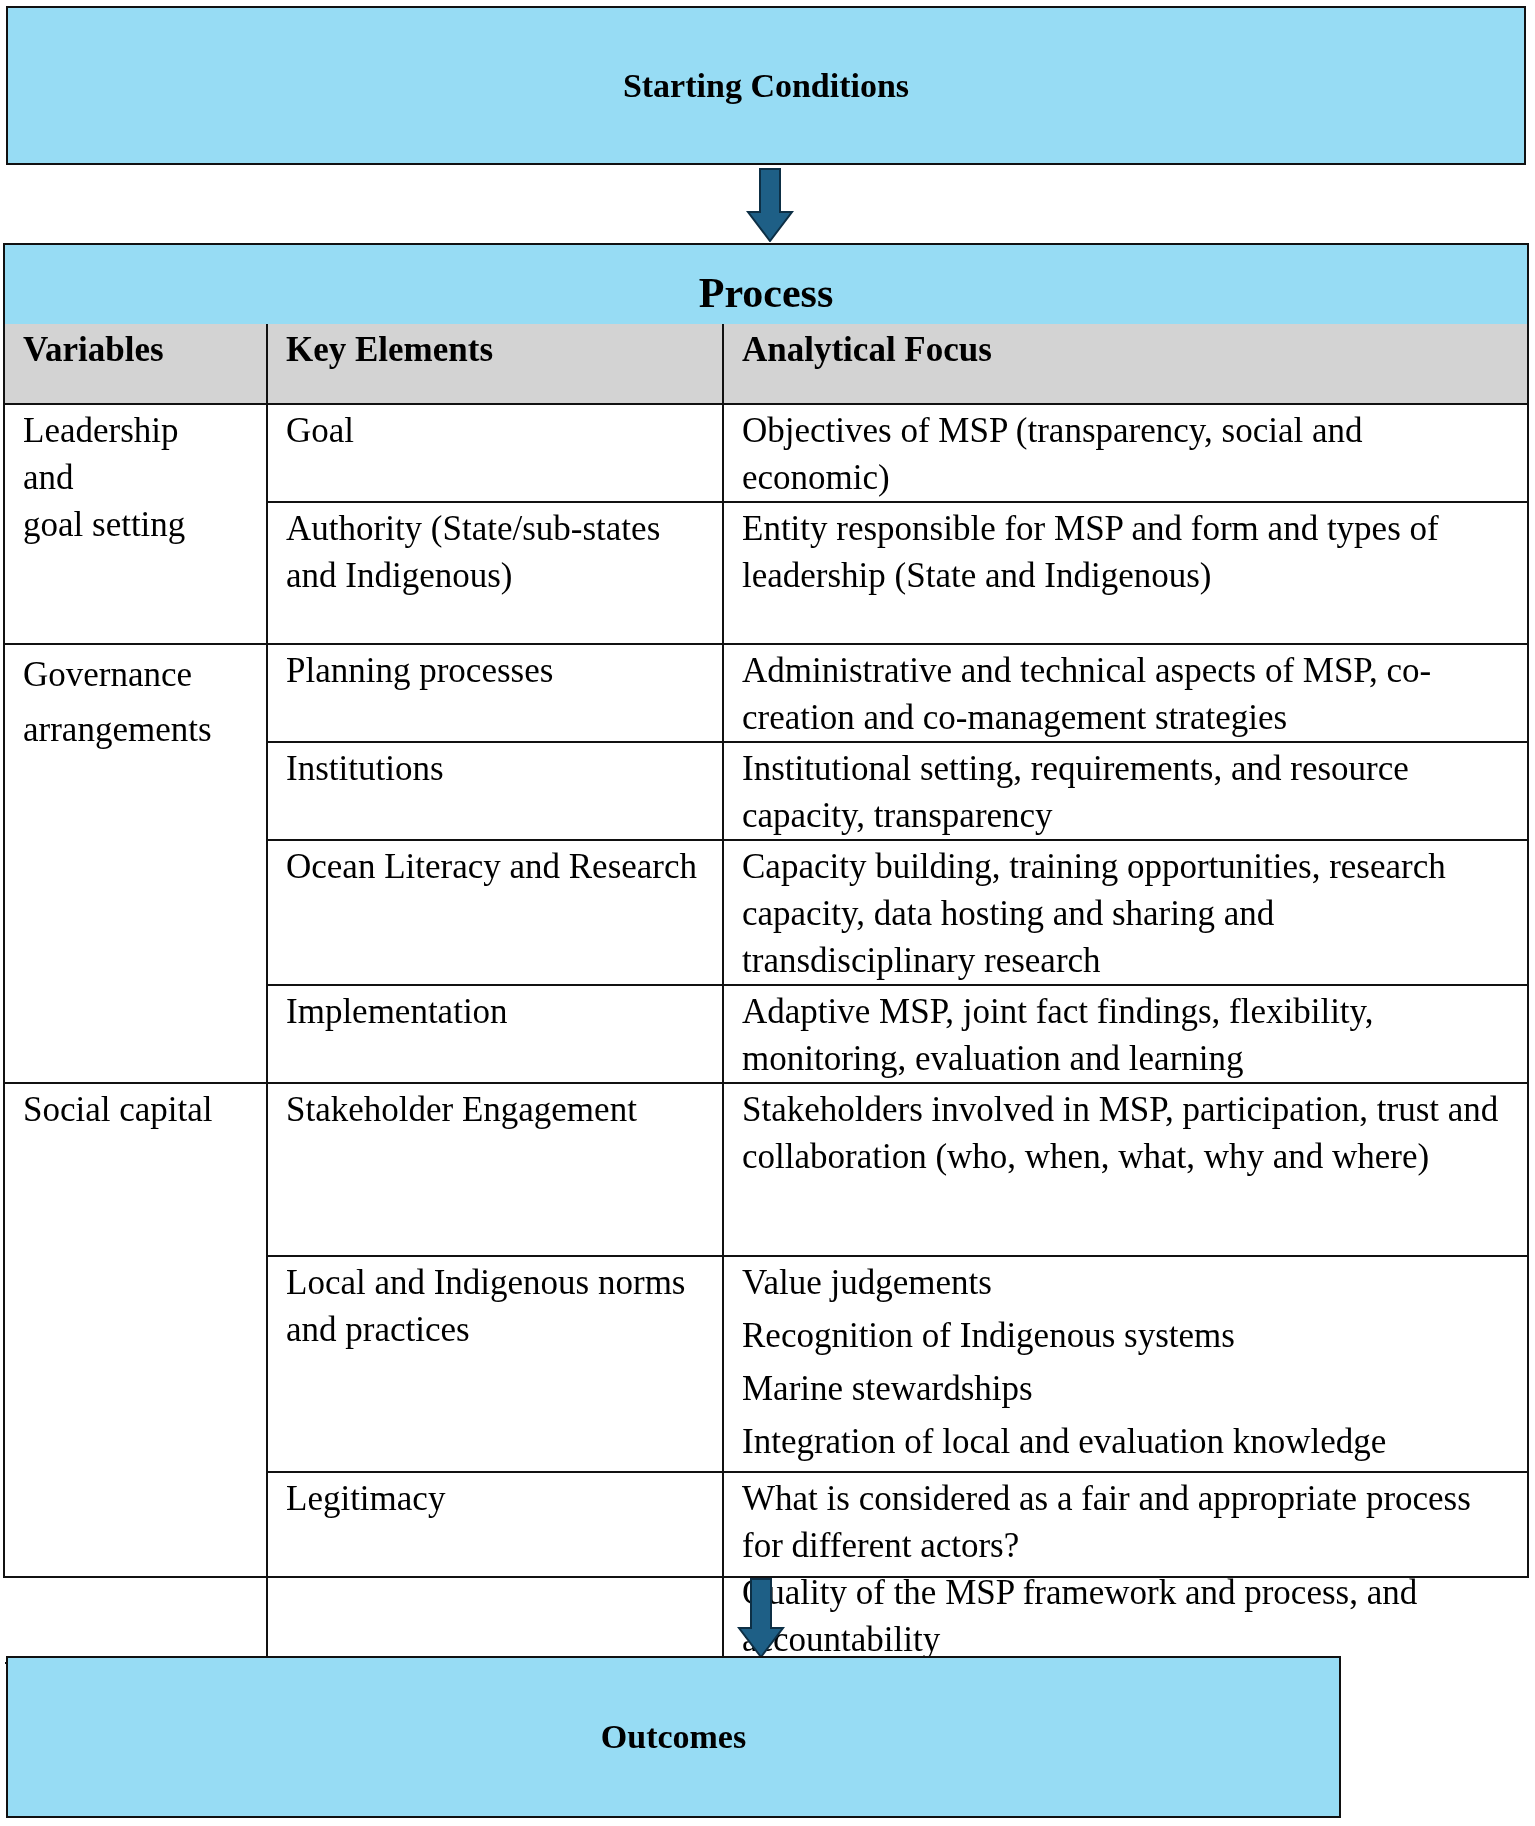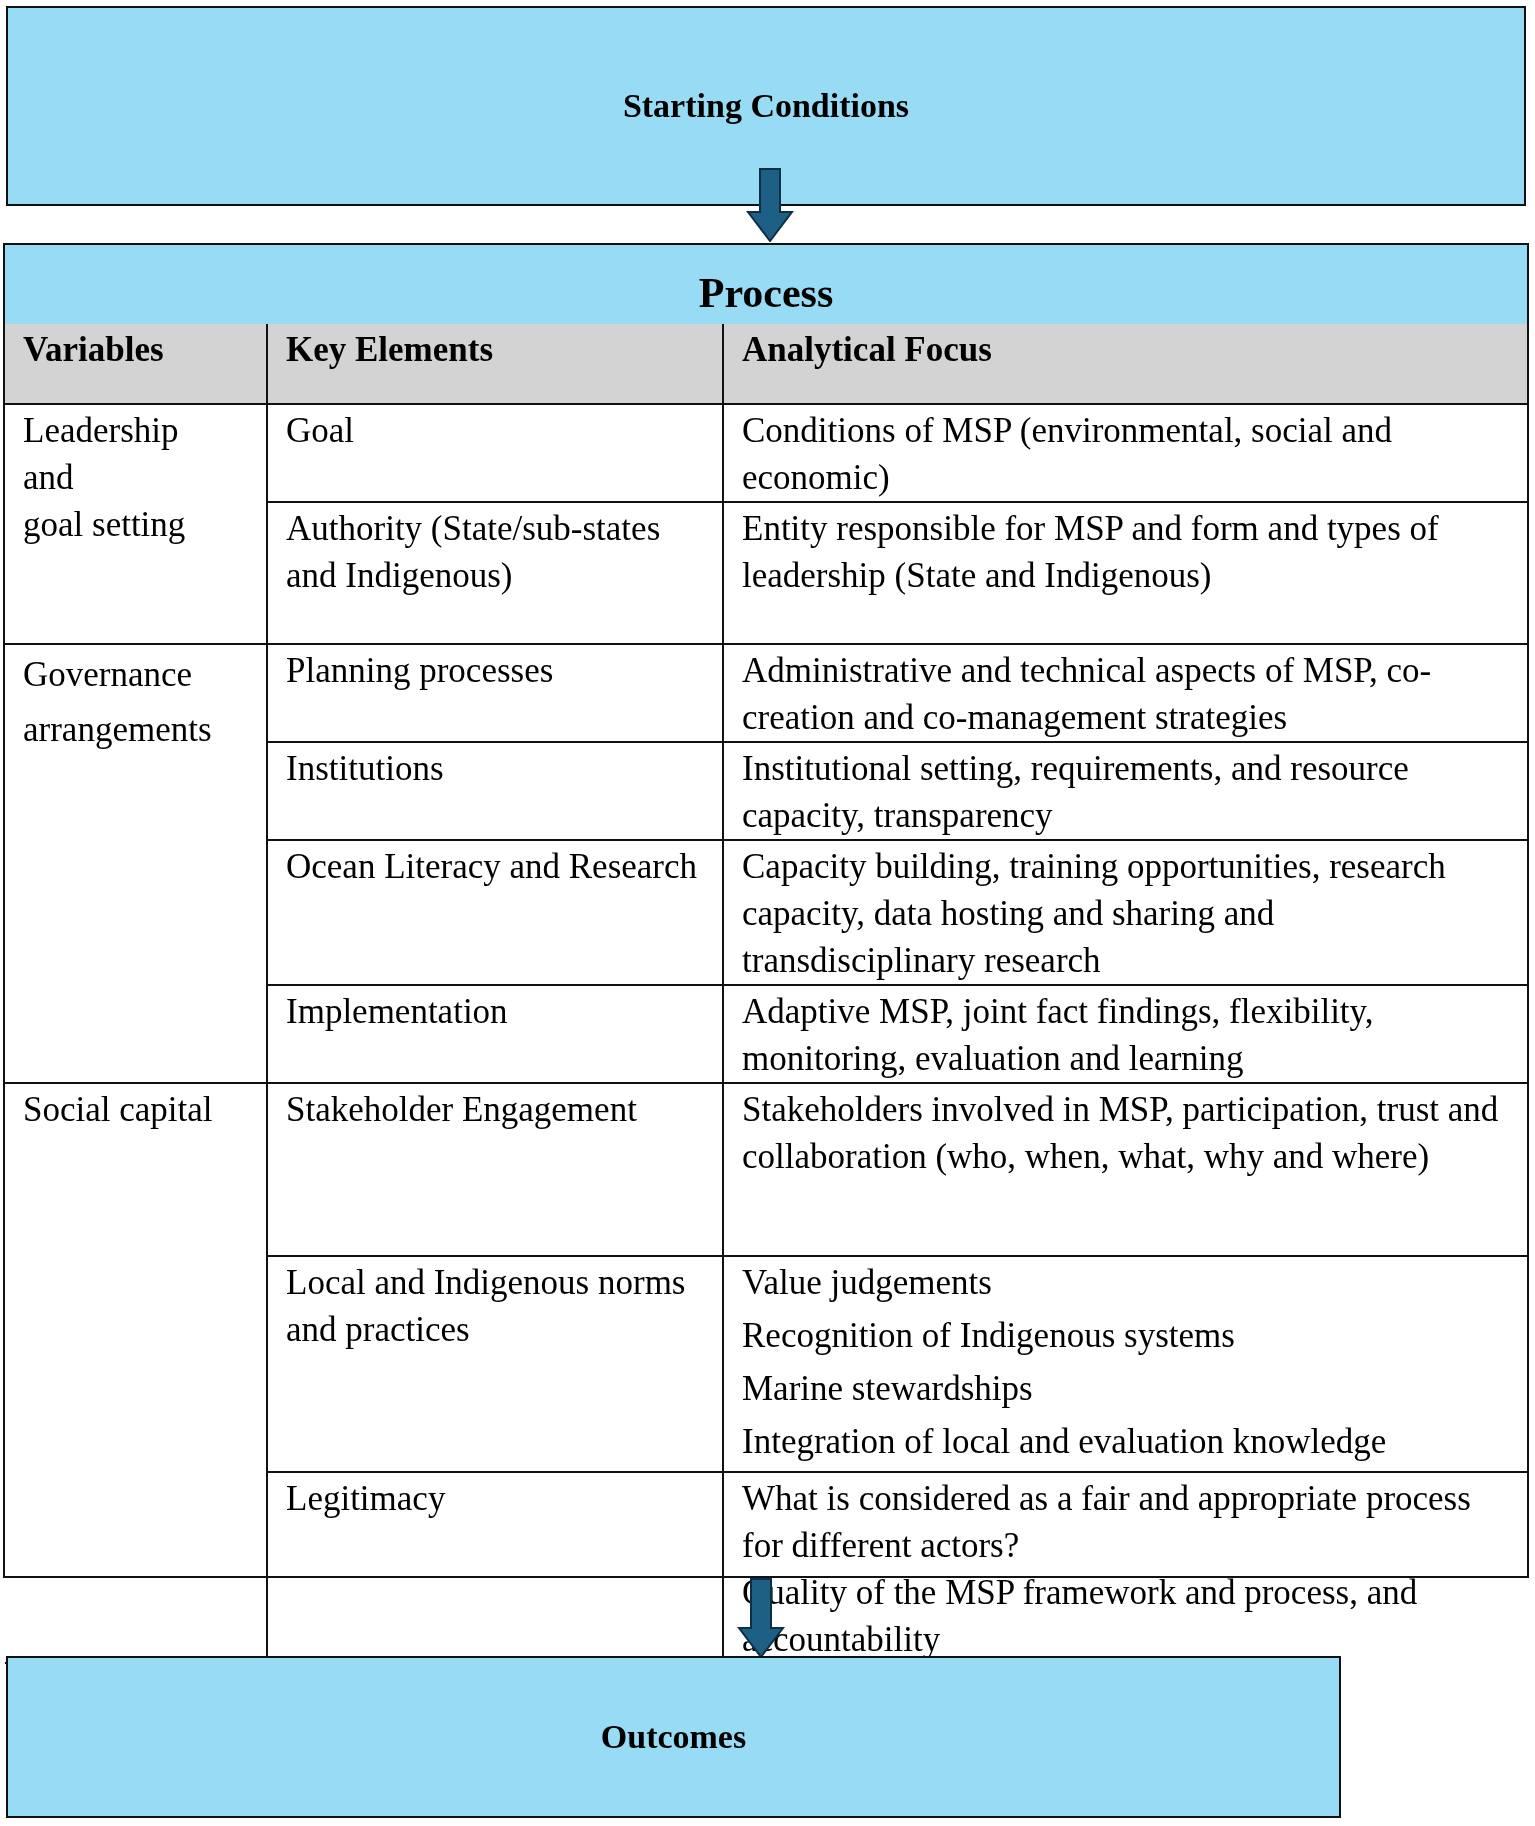--- a/index.html
+++ b/index.html
@@ -23,21 +23,21 @@
   table tr:first-child th { border-top:none; }
   table tr td:first-child, table tr th:first-child { border-left:none; }
   table tr td:last-child, table tr th:last-child { border-right:none; }
   table tr:last-child td { border-bottom:none; }
   .line { display:block; }
   .list .line { margin-bottom:6px; }
 </style>
 </head>
 <body>
 
-<div class="bluebox" style="left:6px; top:6px; width:1520px; height:200px;">
+<div class="bluebox" style="left:6px; top:6px; width:1520px; height:159px;">
   <span class="title">Starting Conditions</span>
 </div>
 
 <svg class="arrow" style="left:746px; top:168px;" width="48" height="74" viewBox="0 0 48 74">
   <polygon points="14,1 34,1 34,44 46,44 24,73 2,44 14,44" fill="#1e5f86" stroke="#0d2f45" stroke-width="2"></polygon>
 </svg>
 
 <div id="process">
   <div id="process-header">
     <span class="title">Process</span>
@@ -53,21 +53,21 @@
       <th>Variables</th>
       <th>Key Elements</th>
       <th>Analytical Focus</th>
     </tr>
 
     <tr style="height:96px;">
       <td rowspan="2">
         <span class="line">Leadership<br>and<br>goal setting</span>
       </td>
       <td>Goal</td>
-      <td>Conditions of MSP (environmental, social and economic)</td>
+      <td>Objectives of MSP (transparency, social and economic)</td>
     </tr>
     <tr style="height:142px;">
       <td>Authority (State/sub-states and Indigenous)</td>
       <td>Entity responsible for MSP and form and types of leadership (State and Indigenous)</td>
     </tr>
 
     <tr style="height:95px;">
       <td rowspan="4" style="line-height:55px;">Governance arrangements</td>
       <td>Planning processes</td>
       <td>Administrative and technical aspects of MSP, co-creation and co-management strategies</td>

